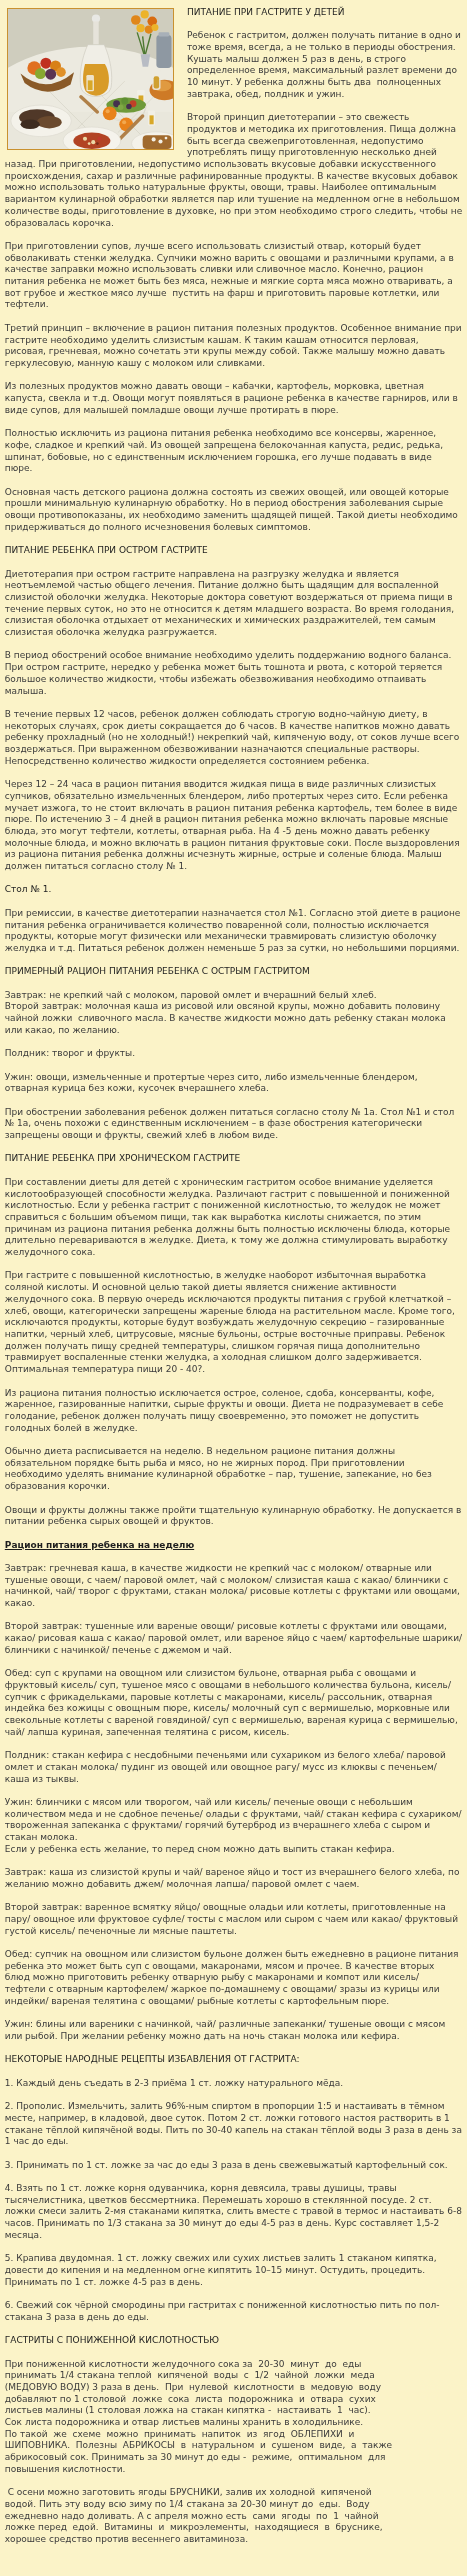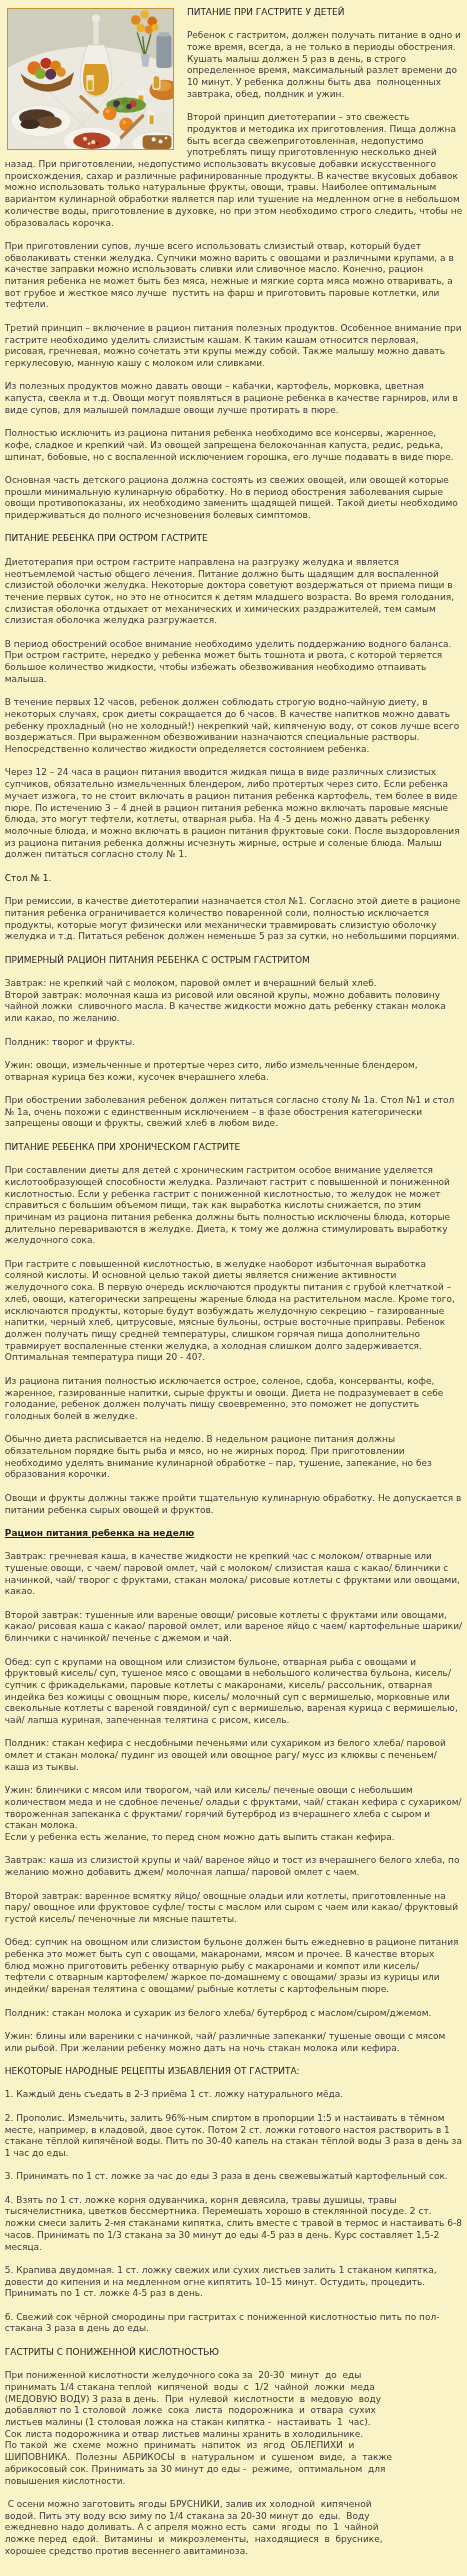--- a/index.html
+++ b/index.html
@@ -152,21 +152,21 @@
     </svg>
   </div>
 
   <div id="article">
       <div class="block h1">ПИТАНИЕ ПРИ ГАСТРИТЕ У ДЕТЕЙ</div>
       <div class="block p">Ребенок с гастритом, должен получать питание в одно и тоже время, всегда, а не только в периоды обострения. Кушать малыш должен 5 раз в день, в строго определенное время, максимальный разлет времени до 10 минут. У ребенка должны быть два  полноценных завтрака, обед, полдник и ужин.</div>
       <div class="block p">Второй принцип диетотерапии – это свежесть продуктов и методика их приготовления. Пища должна быть всегда свежеприготовленная, недопустимо употреблять пищу приготовленную несколько дней назад. При приготовлении, недопустимо использовать вкусовые добавки искусственного происхождения, сахар и различные рафинированные продукты. В качестве вкусовых добавок можно использовать только натуральные фрукты, овощи, травы. Наиболее оптимальным вариантом кулинарной обработки является пар или тушение на медленном огне в небольшом количестве воды, приготовление в духовке, но при этом необходимо строго следить, чтобы не образовалась корочка.</div>
       <div class="block p">При приготовлении супов, лучше всего использовать слизистый отвар, который будет обволакивать стенки желудка. Супчики можно варить с овощами и различными крупами, а в качестве заправки можно использовать сливки или сливочное масло. Конечно, рацион питания ребенка не может быть без мяса, нежные и мягкие сорта мяса можно отваривать, а вот грубое и жесткое мясо лучше  пустить на фарш и приготовить паровые котлетки, или тефтели.</div>
       <div class="block p">Третий принцип – включение в рацион питания полезных продуктов. Особенное внимание при гастрите необходимо уделить слизистым кашам. К таким кашам относится перловая, рисовая, гречневая, можно сочетать эти крупы между собой. Также малышу можно давать геркулесовую, манную кашу с молоком или сливками.</div>
       <div class="block p">Из полезных продуктов можно давать овощи – кабачки, картофель, морковка, цветная капуста, свекла и т.д. Овощи могут появляться в рационе ребенка в качестве гарниров, или в виде супов, для малышей помладше овощи лучше протирать в пюре.</div>
-      <div class="block p">Полностью исключить из рациона питания ребенка необходимо все консервы, жаренное, кофе, сладкое и крепкий чай. Из овощей запрещена белокочанная капуста, редис, редька, шпинат, бобовые, но с воспаленной исключением горошка, его лучше подавать в виде пюре.</div>
+      <div class="block p">Полностью исключить из рациона питания ребенка необходимо все консервы, жаренное, кофе, сладкое и крепкий чай. Из овощей запрещена белокочанная капуста, редис, редька, шпинат, бобовые, но с единственным исключением горошка, его лучше подавать в виде пюре.</div>
       <div class="block p">Основная часть детского рациона должна состоять из свежих овощей, или овощей которые прошли минимальную кулинарную обработку. Но в период обострения заболевания сырые овощи противопоказаны, их необходимо заменить щадящей пищей. Такой диеты необходимо придерживаться до полного исчезновения болевых симптомов.</div>
       <div class="block h2">ПИТАНИЕ РЕБЕНКА ПРИ ОСТРОМ ГАСТРИТЕ</div>
       <div class="block p">Диетотерапия при остром гастрите направлена на разгрузку желудка и является неотъемлемой частью общего лечения. Питание должно быть щадящим для воспаленной слизистой оболочки желудка. Некоторые доктора советуют воздержаться от приема пищи в течение первых суток, но это не относится к детям младшего возраста. Во время голодания, слизистая оболочка отдыхает от механических и химических раздражителей, тем самым слизистая оболочка желудка разгружается.</div>
       <div class="block p">В период обострений особое внимание необходимо уделить поддержанию водного баланса. При остром гастрите, нередко у ребенка может быть тошнота и рвота, с которой теряется большое количество жидкости, чтобы избежать обезвоживания необходимо отпаивать малыша.</div>
       <div class="block p">В течение первых 12 часов, ребенок должен соблюдать строгую водно-чайную диету, в некоторых случаях, срок диеты сокращается до 6 часов. В качестве напитков можно давать ребенку прохладный (но не холодный!) некрепкий чай, кипяченую воду, от соков лучше всего воздержаться. При выраженном обезвоживании назначаются специальные растворы. Непосредственно количество жидкости определяется состоянием ребенка.</div>
       <div class="block p">Через 12 – 24 часа в рацион питания вводится жидкая пища в виде различных слизистых супчиков, обязательно измельченных блендером, либо протертых через сито. Если ребенка мучает изжога, то не стоит включать в рацион питания ребенка картофель, тем более в виде пюре. По истечению 3 – 4 дней в рацион питания ребенка можно включать паровые мясные блюда, это могут тефтели, котлеты, отварная рыба. На 4 -5 день можно давать ребенку молочные блюда, и можно включать в рацион питания фруктовые соки. После выздоровления из рациона питания ребенка должны исчезнуть жирные, острые и соленые блюда. Малыш должен питаться согласно столу № 1.</div>
       <div class="block h3">Стол № 1.</div>
       <div class="block p">При ремиссии, в качестве диетотерапии назначается стол №1. Согласно этой диете в рационе питания ребенка ограничивается количество поваренной соли, полностью исключается продукты, которые могут физически или механически травмировать слизистую оболочку желудка и т.д. Питаться ребенок должен неменьше 5 раз за сутки, но небольшими порциями.</div>
       <div class="block h2">ПРИМЕРНЫЙ РАЦИОН ПИТАНИЯ РЕБЕНКА С ОСТРЫМ ГАСТРИТОМ</div>
       <div class="block p">Завтрак: не крепкий чай с молоком, паровой омлет и вчерашний белый хлеб.
@@ -183,21 +183,20 @@
       <div class="block h2u">Рацион питания ребенка на неделю</div>
       <div class="block p">Завтрак: гречневая каша, в качестве жидкости не крепкий час с молоком/ отварные или тушеные овощи, с чаем/ паровой омлет, чай с молоком/ слизистая каша с какао/ блинчики с начинкой, чай/ творог с фруктами, стакан молока/ рисовые котлеты с фруктами или овощами, какао.</div>
       <div class="block p">Второй завтрак: тушенные или вареные овощи/ рисовые котлеты с фруктами или овощами, какао/ рисовая каша с какао/ паровой омлет, или вареное яйцо с чаем/ картофельные шарики/ блинчики с начинкой/ печенье с джемом и чай.</div>
       <div class="block p">Обед: суп с крупами на овощном или слизистом бульоне, отварная рыба с овощами и фруктовый кисель/ суп, тушеное мясо с овощами в небольшого количества бульона, кисель/ супчик с фрикадельками, паровые котлеты с макаронами, кисель/ рассольник, отварная индейка без кожицы с овощным пюре, кисель/ молочный суп с вермишелью, морковные или свекольные котлеты с вареной говядиной/ суп с вермишелью, вареная курица с вермишелью, чай/ лапша куриная, запеченная телятина с рисом, кисель.</div>
       <div class="block p">Полдник: стакан кефира с несдобными печеньями или сухариком из белого хлеба/ паровой омлет и стакан молока/ пудинг из овощей или овощное рагу/ мусс из клюквы с печеньем/ каша из тыквы.</div>
       <div class="block p">Ужин: блинчики с мясом или творогом, чай или кисель/ печеные овощи с небольшим количеством меда и не сдобное печенье/ оладьи с фруктами, чай/ стакан кефира с сухариком/ твороженная запеканка с фруктами/ горячий бутерброд из вчерашнего хлеба с сыром и стакан молока.
 Если у ребенка есть желание, то перед сном можно дать выпить стакан кефира.</div>
       <div class="block p">Завтрак: каша из слизистой крупы и чай/ вареное яйцо и тост из вчерашнего белого хлеба, по желанию можно добавить джем/ молочная лапша/ паровой омлет с чаем.</div>
       <div class="block p">Второй завтрак: варенное всмятку яйцо/ овощные оладьи или котлеты, приготовленные на пару/ овощное или фруктовое суфле/ тосты с маслом или сыром с чаем или какао/ фруктовый густой кисель/ печеночные ли мясные паштеты.</div>
       <div class="block p">Обед: супчик на овощном или слизистом бульоне должен быть ежедневно в рационе питания ребенка это может быть суп с овощами, макаронами, мясом и прочее. В качестве вторых блюд можно приготовить ребенку отварную рыбу с макаронами и компот или кисель/ тефтели с отварным картофелем/ жаркое по-домашнему с овощами/ зразы из курицы или индейки/ вареная телятина с овощами/ рыбные котлеты с картофельным пюре.</div>
-      <div class="block p">Полдник: стакан молока и сухарик из белого хлеба/ бутерброд с маслом/сыром/джемом.</div>
       <div class="block p">Ужин: блины или вареники с начинкой, чай/ различные запеканки/ тушеные овощи с мясом или рыбой. При желании ребенку можно дать на ночь стакан молока или кефира.</div>
       <div class="block h2">НЕКОТОРЫЕ НАРОДНЫЕ РЕЦЕПТЫ ИЗБАВЛЕНИЯ ОТ ГАСТРИТА:</div>
       <div class="block p">1. Каждый день съедать в 2-3 приёма 1 ст. ложку натурального мёда.</div>
       <div class="block p">2. Прополис. Измельчить, залить 96%-ным спиртом в пропорции 1:5 и настаивать в тёмном месте, например, в кладовой, двое суток. Потом 2 ст. ложки готового настоя растворить в 1 стакане тёплой кипячёной воды. Пить по 30-40 капель на стакан тёплой воды 3 раза в день за 1 час до еды.</div>
       <div class="block p">3. Принимать по 1 ст. ложке за час до еды 3 раза в день свежевыжатый картофельный сок.</div>
       <div class="block p">4. Взять по 1 ст. ложке корня одуванчика, корня девясила, травы душицы, травы тысячелистника, цветков бессмертника. Перемешать хорошо в стеклянной посуде. 2 ст. ложки смеси залить 2-мя стаканами кипятка, слить вместе с травой в термос и настаивать 6-8 часов. Принимать по 1/3 стакана за 30 минут до еды 4-5 раз в день. Курс составляет 1,5-2 месяца.</div>
       <div class="block p">5. Крапива двудомная. 1 ст. ложку свежих или сухих листьев залить 1 стаканом кипятка, довести до кипения и на медленном огне кипятить 10–15 минут. Остудить, процедить. Принимать по 1 ст. ложке 4-5 раз в день.</div>
       <div class="block p">6. Свежий сок чёрной смородины при гастритах с пониженной кислотностью пить по пол- стакана 3 раза в день до еды.</div>
       <div class="block h2">ГАСТРИТЫ С ПОНИЖЕННОЙ КИСЛОТНОСТЬЮ</div>
       <div class="block p">При пониженной кислотности желудочного сока за  20-30  минут  до  еды

